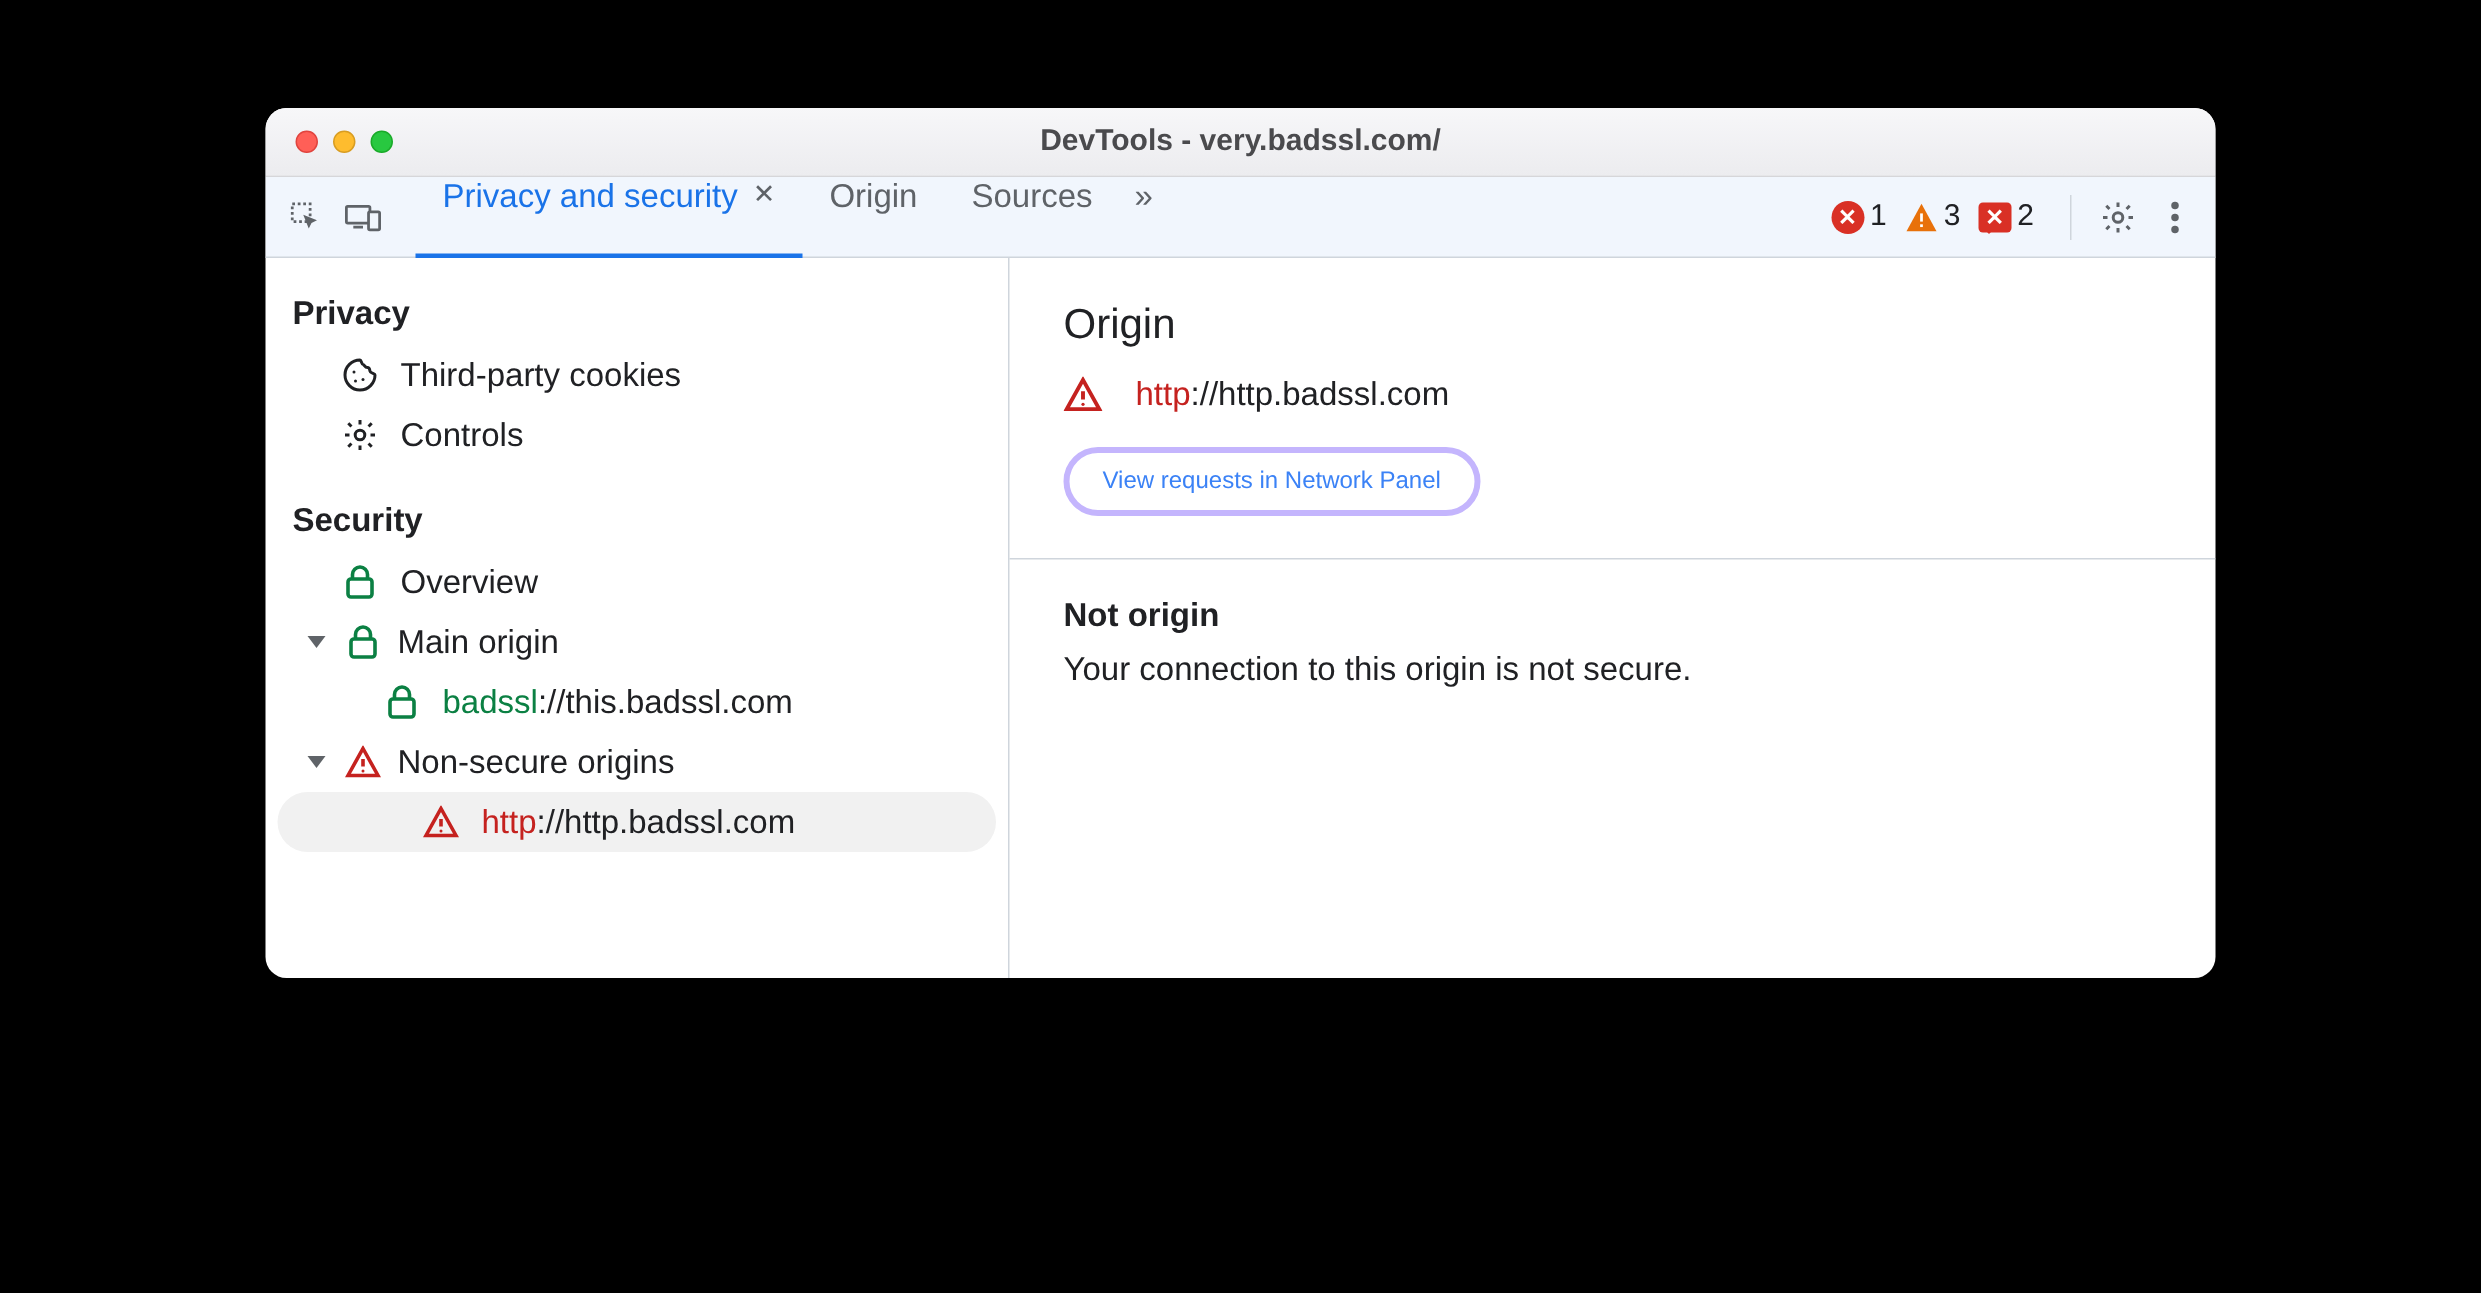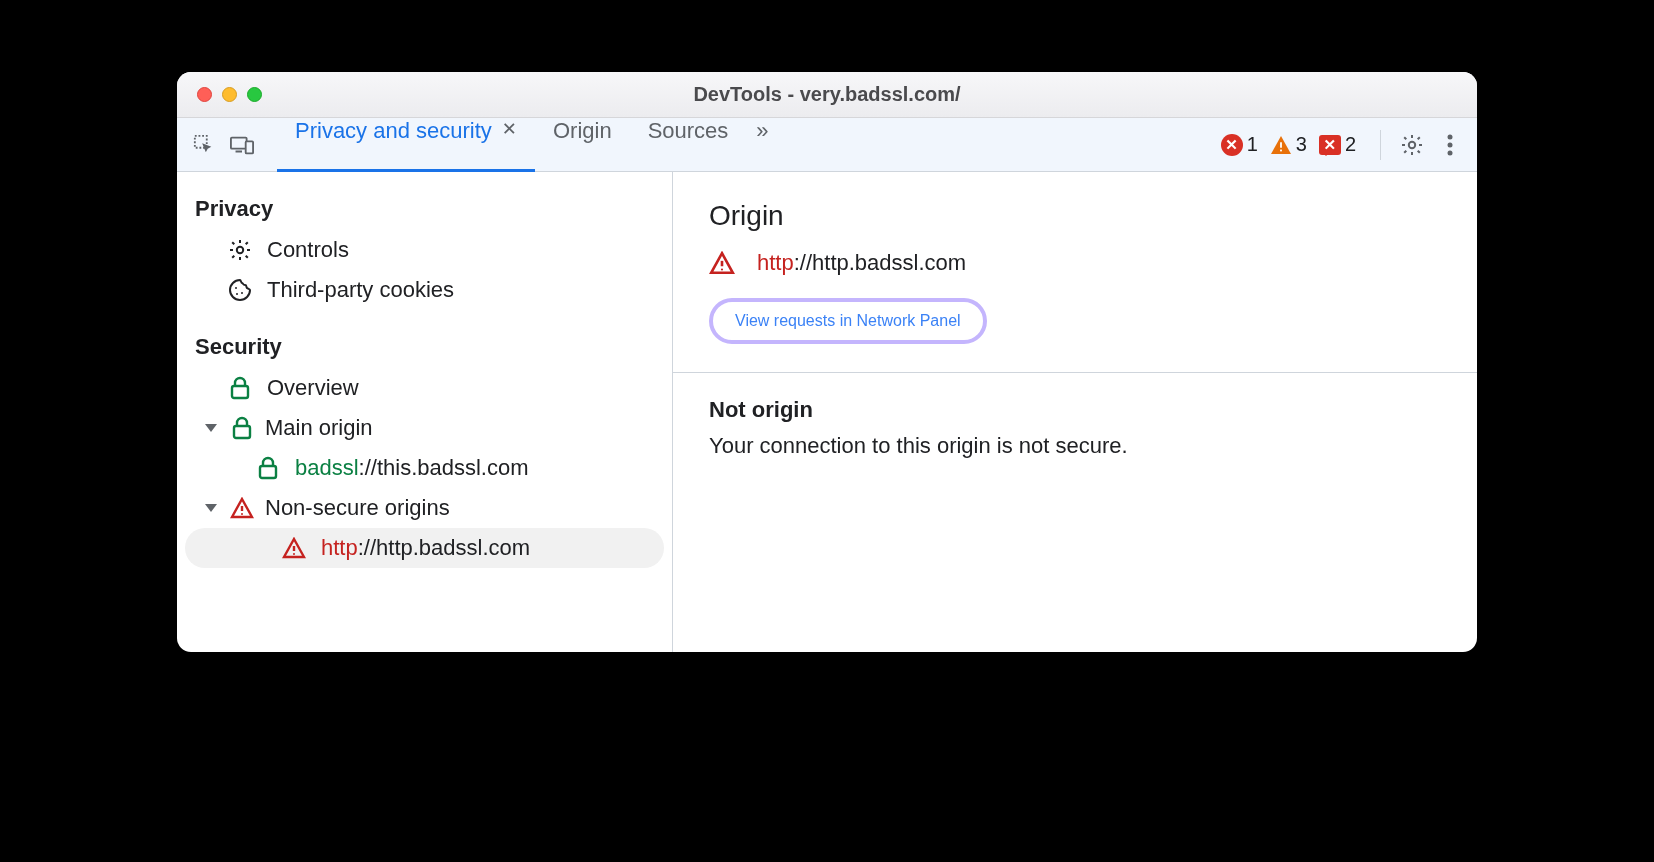--- a/index.html
+++ b/index.html
@@ -258,37 +258,37 @@
     </div>
   </div>
 
   <div class="content">
 
     <div class="sidebar">
       <div class="sb-heading">Privacy</div>
       <div class="sb-row level1">
         <span class="icon-slot">
           <svg width="24" height="24" viewBox="0 0 24 24" fill="none" stroke="#202124" stroke-width="2">
-              <circle cx="12" cy="12" r="3.2"></circle>
-              <path d="M12 2v3M12 19v3M4.2 4.2l2.1 2.1M17.7 17.7l2.1 2.1M2 12h3M19 12h3M4.2 19.8l2.1-2.1M17.7 6.3l2.1-2.1"></path>
-            </svg>
-        </span>
-        <span>Controls</span>
-      </div>
-      <div class="sb-row level1">
-        <span class="icon-slot">
-          <svg width="24" height="24" viewBox="0 0 24 24" fill="none" stroke="#202124" stroke-width="2">
               <path d="M12 2a10 10 0 1 0 10 10c0-1-2-1-3-2s0-3-2-3-2-2-3-2-1-3-2-3Z"></path>
               <circle cx="8" cy="10" r="1" fill="#202124" stroke="none"></circle>
               <circle cx="14" cy="15" r="1" fill="#202124" stroke="none"></circle>
               <circle cx="9" cy="16" r="1" fill="#202124" stroke="none"></circle>
             </svg>
         </span>
         <span>Third-party cookies</span>
       </div>
+      <div class="sb-row level1">
+        <span class="icon-slot">
+          <svg width="24" height="24" viewBox="0 0 24 24" fill="none" stroke="#202124" stroke-width="2">
+              <circle cx="12" cy="12" r="3.2"></circle>
+              <path d="M12 2v3M12 19v3M4.2 4.2l2.1 2.1M17.7 17.7l2.1 2.1M2 12h3M19 12h3M4.2 19.8l2.1-2.1M17.7 6.3l2.1-2.1"></path>
+            </svg>
+        </span>
+        <span>Controls</span>
+      </div>
 
       <div class="sb-heading" style="margin-top:18px">Security</div>
       <div class="sb-row level1">
         <span class="icon-slot">
           <svg width="22" height="24" viewBox="0 0 22 24" fill="none" stroke="#0b8043" stroke-width="2.4">
               <rect x="3" y="10" width="16" height="12" rx="2"></rect>
               <path d="M6 10V7a5 5 0 0 1 10 0v3"></path>
             </svg>
         </span>
         <span>Overview</span>

